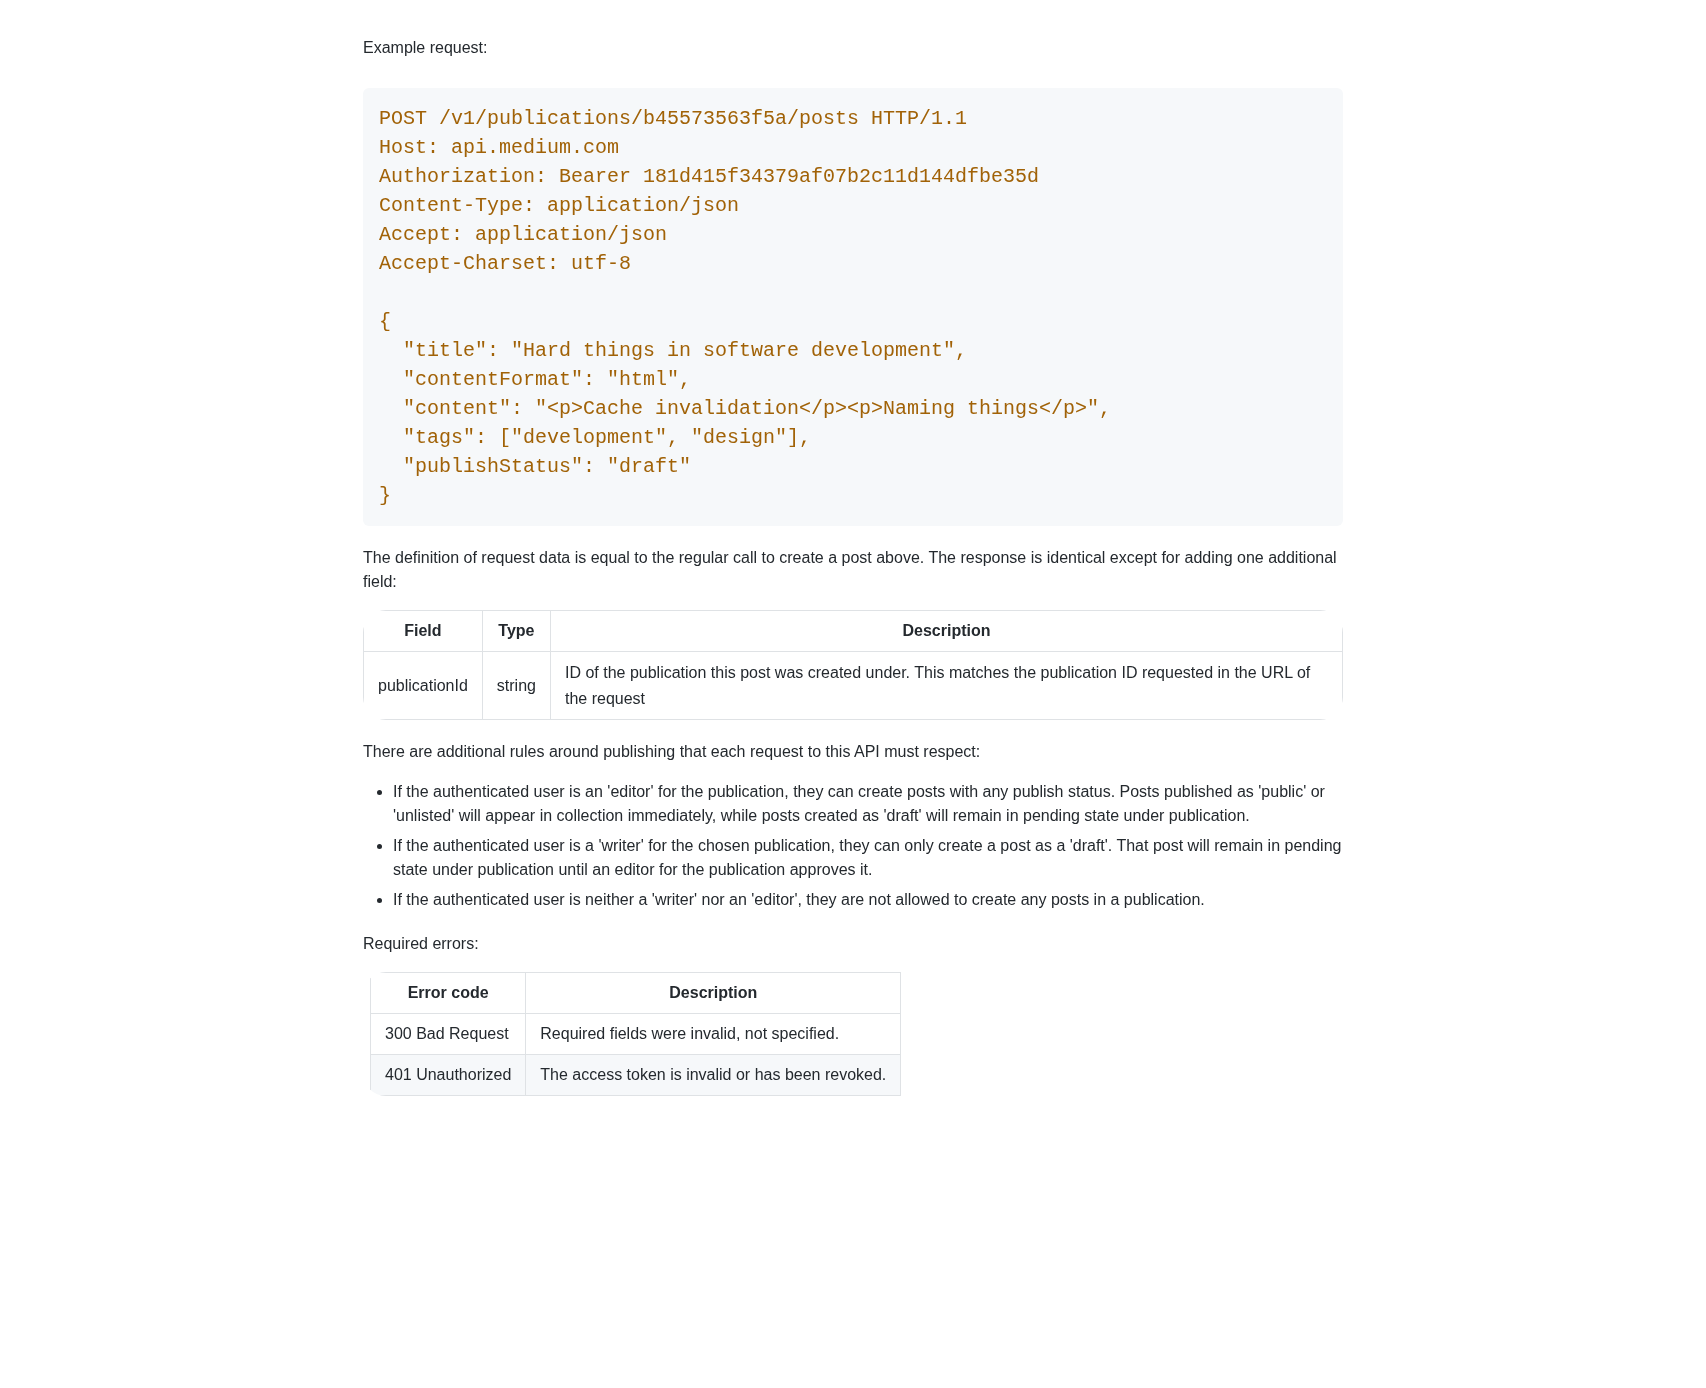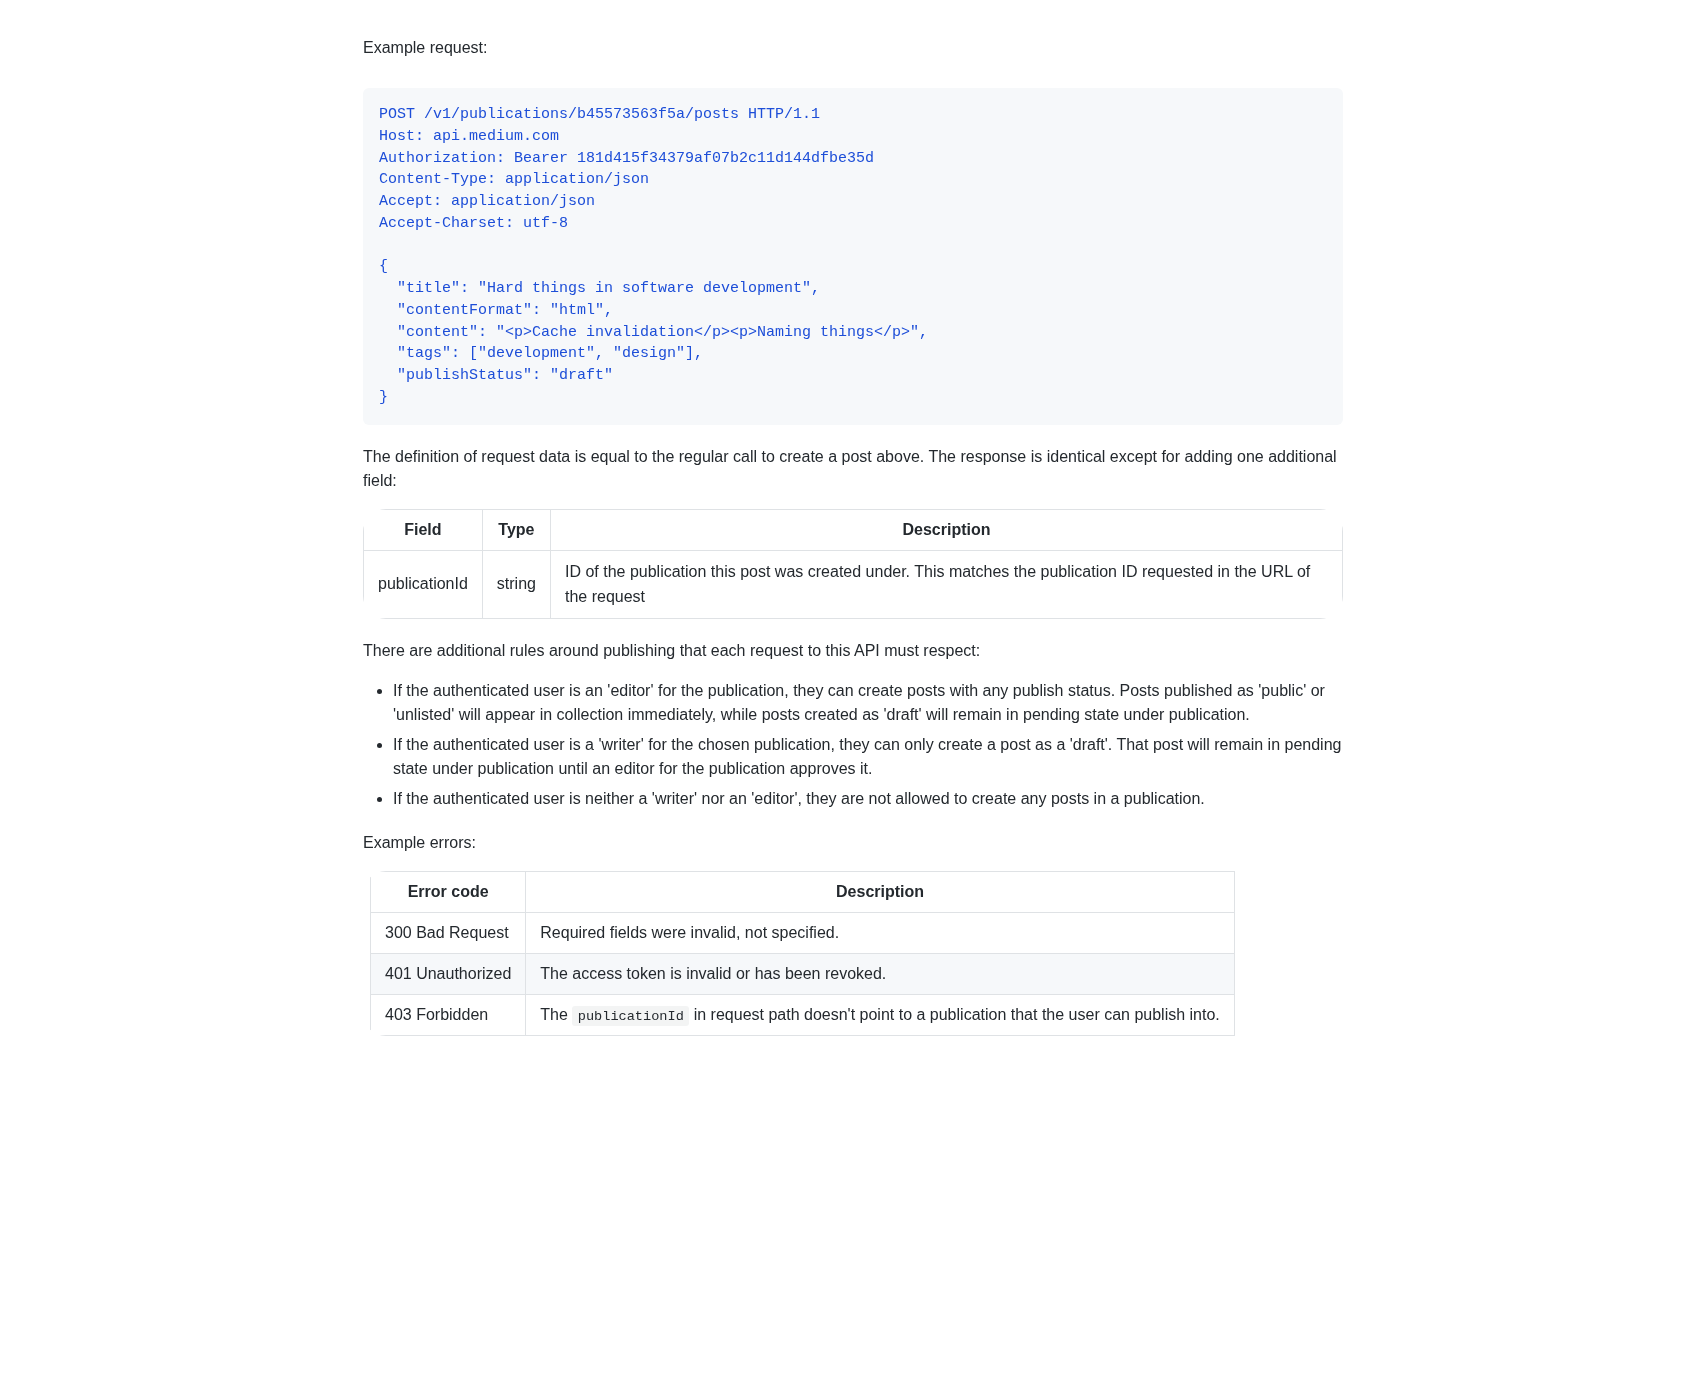--- a/index.html
+++ b/index.html
@@ -22,23 +22,23 @@
     .section-label {
       font-size: 16px;
       margin-bottom: 28px;
     }
     pre.code-block {
       background-color: #f6f8fa;
       border-radius: 6px;
       padding: 16px;
       overflow: auto;
       font-family: SFMono-Regular, Consolas, "Liberation Mono", Menlo, monospace;
-      font-size: 15px;
+      font-size: 20px;
       line-height: 1.45;
-      color: #1d4ed8;
+      color: #a16207;
       margin: 0 0 20px 0;
       white-space: pre;
     }
     p.body-text {
       margin: 0 0 16px 0;
       font-size: 16px;
     }
     table {
       border-collapse: collapse;
       margin-bottom: 20px;
@@ -126,40 +126,34 @@
   </table>
 
   <p class="body-text">There are additional rules around publishing that each request to this API must respect:</p>
 
   <ul class="rules">
     <li>If the authenticated user is an 'editor' for the publication, they can create posts with any publish status. Posts published as 'public' or 'unlisted' will appear in collection immediately, while posts created as 'draft' will remain in pending state under publication.</li>
     <li>If the authenticated user is a 'writer' for the chosen publication, they can only create a post as a 'draft'. That post will remain in pending state under publication until an editor for the publication approves it.</li>
     <li>If the authenticated user is neither a 'writer' nor an 'editor', they are not allowed to create any posts in a publication.</li>
   </ul>
 
-  <p class="body-text">Example errors:</p>
+  <p class="body-text">Required errors:</p>
 
   <table class="fit">
     <thead>
       <tr>
         <th>Error code</th>
         <th>Description</th>
       </tr>
     </thead>
     <tbody>
       <tr>
         <td>300 Bad Request</td>
         <td>Required fields were invalid, not specified.</td>
       </tr>
       <tr>
         <td>401 Unauthorized</td>
         <td>The access token is invalid or has been revoked.</td>
       </tr>
-      <tr>
-        <td>403 Forbidden</td>
-        <td>
-          <span>The </span><code class="inline">publicationId</code><span> in request path doesn't point to a publication that the user can publish into.</span>
-        </td>
-      </tr>
     </tbody>
   </table>
 
 </div>
 
 </body></html>

